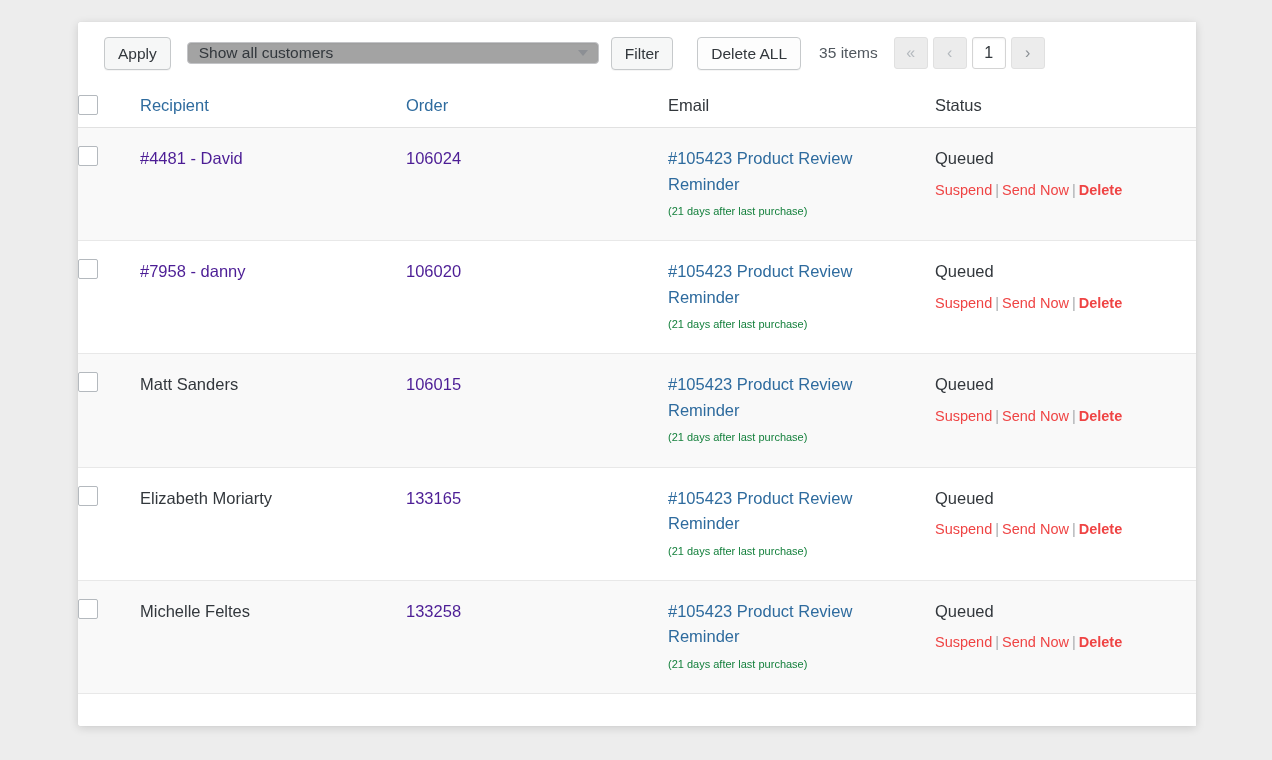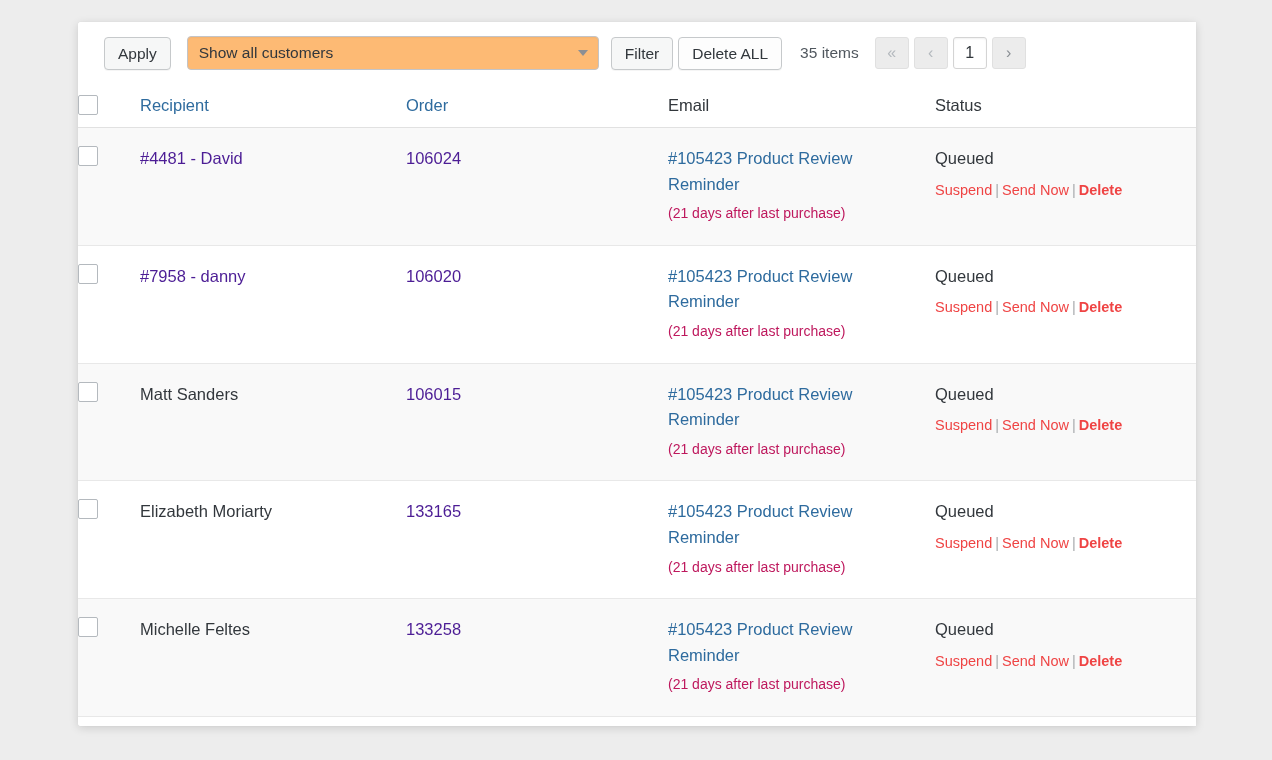--- a/index.html
+++ b/index.html
@@ -84,23 +84,23 @@
     line-height: 31px;
     cursor: pointer;
     white-space: nowrap;
     box-shadow: 0 1px 0 rgba(0,0,0,0.04);
   }
 
   #apply-button { margin-left: 14px; }
 
   .wide-select {
     margin-left: 16px;
-    height: 34px;
+    height: 22px;
     width: 412px;
-    background: #fdba74;
+    background: #a3a3a3;
     border: 1px solid #c3c4c7;
     border-radius: 4px;
     display: flex;
     align-items: center;
     justify-content: space-between;
     padding: 0 8px 0 11px;
     font-size: 15.5px;
     color: #32373c;
     box-shadow: inset 0 1px 2px rgba(0,0,0,0.04);
     cursor: default;
@@ -108,21 +108,21 @@
   .caret-down {
     width: 0; height: 0;
     border-left: 5px solid transparent;
     border-right: 5px solid transparent;
     border-top: 6px solid #8c8f94;
     margin-right: 2px;
   }
 
   #filter-button { margin-left: 12px; }
   #delete-all-button {
-    margin-left: 5px;
+    margin-left: 24px;
     background: #fdfdfd;
   }
 
   #items-count {
     margin-left: 18px;
     font-size: 15.5px;
     color: #50575e;
     white-space: nowrap;
   }
 
@@ -225,22 +225,22 @@
     vertical-align: top;
   }
 
   .lnk { color: #4c1d95; text-decoration: none; cursor: pointer; }
   .name-plain { color: #32373c; }
 
   .email-title { color: #2e6b9e; cursor: pointer; display: block; }
   .email-sub {
     display: block;
     margin-top: 6px;
-    font-size: 14px;
-    color: #be185d;
+    font-size: 11px;
+    color: #15803d;
   }
 
   .status-label { display: block; }
   .row-actions {
     margin-top: 7px;
     font-size: 14.5px;
     color: #8a8f94;
     white-space: nowrap;
   }
   .row-actions a { color: #ef4444; text-decoration: none; cursor: pointer; }

